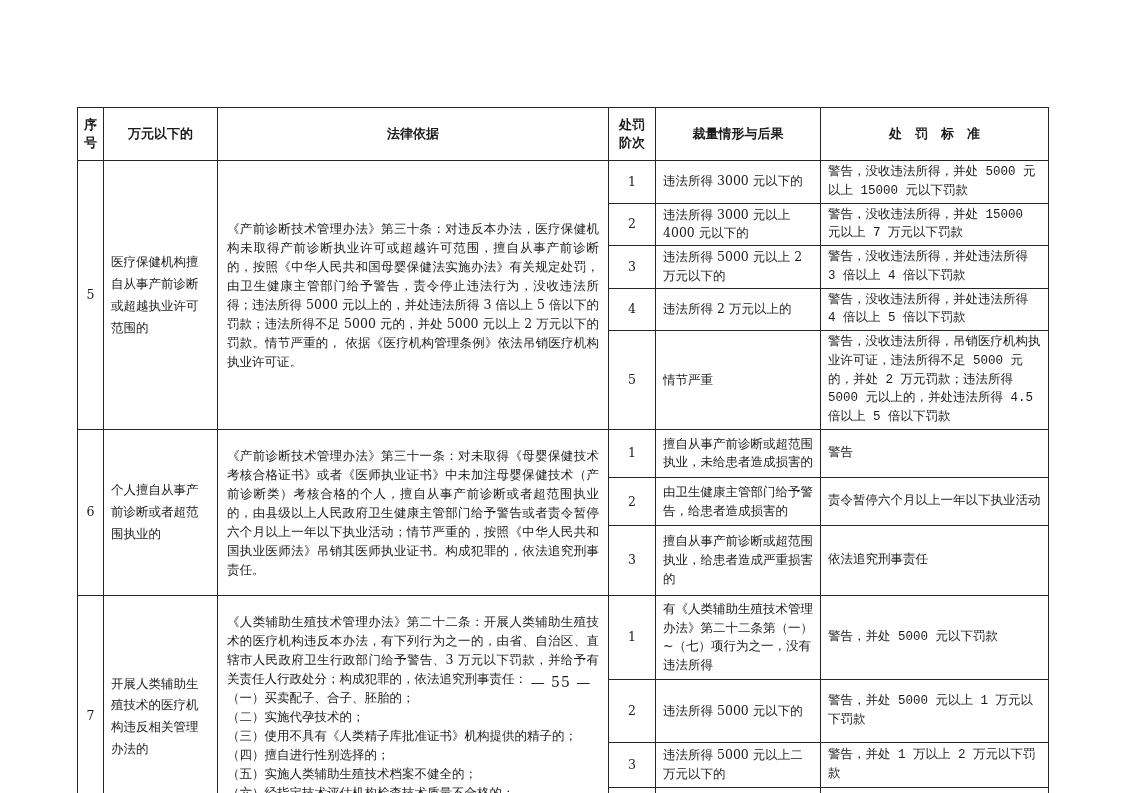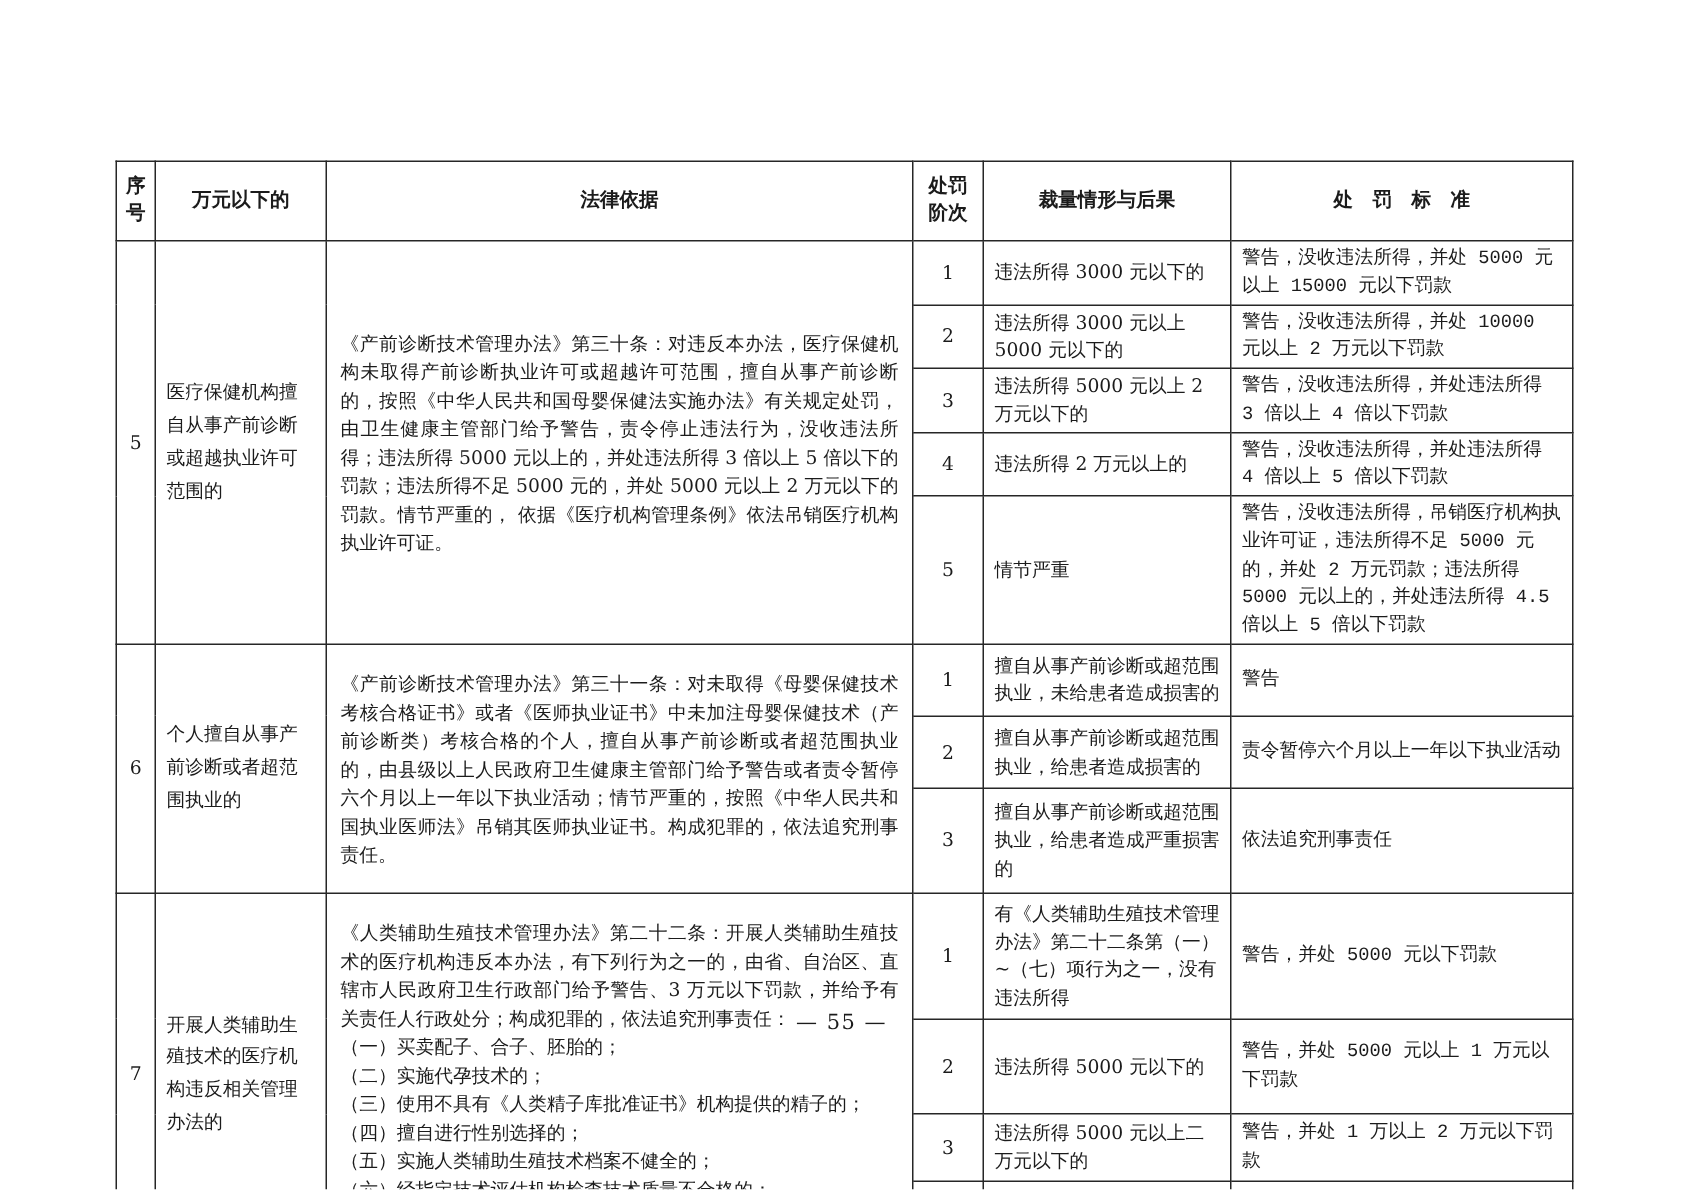--- a/index.html
+++ b/index.html
@@ -43,21 +43,20 @@
   th.th-level { padding: 2px 10px; }
   th.th-no    { padding: 2px 1px; }
   td.c-no {
     text-align: center;
     padding: 2px 1px;
   }
   td.c-behavior {
     text-align: left;
     padding: 2px 7px;
     line-height: 1.75;
-    font-family: Liberation Serif, serif;
   }
   td.c-legal {
     text-align: justify;
     white-space: pre-line;
     padding: 16px 9px;
     line-height: 1.52;
   }
   td.c-level {
     text-align: center;
     padding: 2px 1px;
@@ -112,22 +111,22 @@
     <tr style="height:38px">
       <td class="c-no" rowspan="5">5</td>
       <td class="c-behavior" rowspan="5">医疗保健机构擅自从事产前诊断或超越执业许可范围的</td>
       <td class="c-legal" rowspan="5">《产前诊断技术管理办法》第三十条：对违反本办法，医疗保健机构未取得产前诊断执业许可或超越许可范围，擅自从事产前诊断的，按照《中华人民共和国母婴保健法实施办法》有关规定处罚，由卫生健康主管部门给予警告，责令停止违法行为，没收违法所得；违法所得 5000 元以上的，并处违法所得 3 倍以上 5 倍以下的罚款；违法所得不足 5000 元的，并处 5000 元以上 2 万元以下的罚款。情节严重的， 依据《医疗机构管理条例》依法吊销医疗机构执业许可证。</td>
       <td class="c-level">1</td>
       <td class="c-sit">违法所得 3000 元以下的</td>
       <td class="c-pen">警告，没收违法所得，并处 5000 元以上 15000 元以下罚款</td>
     </tr>
     <tr style="height:34px">
       <td class="c-level">2</td>
-      <td class="c-sit">违法所得 3000 元以上 5000 元以下的</td>
-      <td class="c-pen">警告，没收违法所得，并处 10000 元以上 2 万元以下罚款</td>
+      <td class="c-sit">违法所得 3000 元以上 4000 元以下的</td>
+      <td class="c-pen">警告，没收违法所得，并处 15000 元以上 7 万元以下罚款</td>
     </tr>
     <tr style="height:36px">
       <td class="c-level">3</td>
       <td class="c-sit">违法所得 5000 元以上 2 万元以下的</td>
       <td class="c-pen">警告，没收违法所得，并处违法所得 3 倍以上 4 倍以下罚款</td>
     </tr>
     <tr style="height:35px">
       <td class="c-level">4</td>
       <td class="c-sit">违法所得 2 万元以上的</td>
       <td class="c-pen">警告，没收违法所得，并处违法所得 4 倍以上 5 倍以下罚款</td>
@@ -141,21 +140,21 @@
     <tr style="height:36px">
       <td class="c-no" rowspan="3">6</td>
       <td class="c-behavior" rowspan="3">个人擅自从事产前诊断或者超范围执业的</td>
       <td class="c-legal" rowspan="3">《产前诊断技术管理办法》第三十一条：对未取得《母婴保健技术考核合格证书》或者《医师执业证书》中未加注母婴保健技术（产前诊断类）考核合格的个人，擅自从事产前诊断或者超范围执业的，由县级以上人民政府卫生健康主管部门给予警告或者责令暂停六个月以上一年以下执业活动；情节严重的，按照《中华人民共和国执业医师法》吊销其医师执业证书。构成犯罪的，依法追究刑事责任。</td>
       <td class="c-level">1</td>
       <td class="c-sit">擅自从事产前诊断或超范围执业，未给患者造成损害的</td>
       <td class="c-pen">警告</td>
     </tr>
     <tr style="height:36px">
       <td class="c-level">2</td>
-      <td class="c-sit">擅自从事产前诊断或超范围执业，给患者造成损害的</td>
+      <td class="c-sit">由卫生健康主管部门给予警告，给患者造成损害的</td>
       <td class="c-pen">责令暂停六个月以上一年以下执业活动</td>
     </tr>
     <tr style="height:46px">
       <td class="c-level">3</td>
       <td class="c-sit">擅自从事产前诊断或超范围执业，给患者造成严重损害的</td>
       <td class="c-pen">依法追究刑事责任</td>
     </tr>
 
     <tr style="height:62px">
       <td class="c-no" rowspan="4">7</td>

